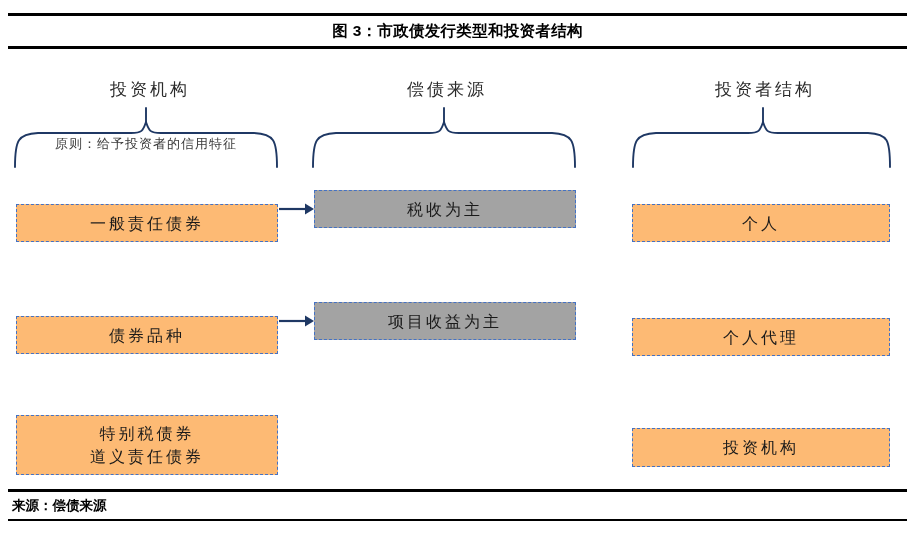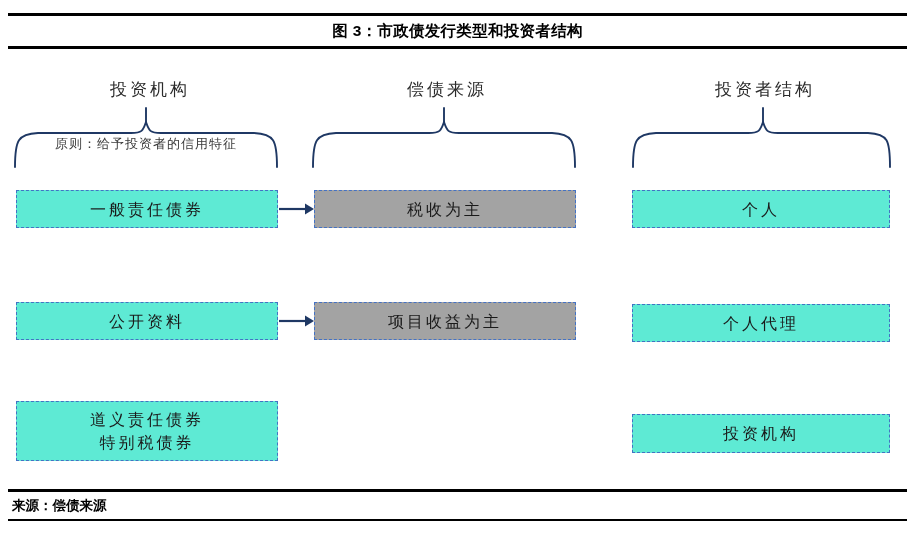--- a/index.html
+++ b/index.html
@@ -86,21 +86,21 @@
     display: flex;
     align-items: center;
     justify-content: center;
     text-align: center;
     font-family: "Liberation Serif", "DejaVu Serif", serif;
     font-size: 16px;
     color: #1a1a1a;
     letter-spacing: 3px;
     line-height: 23px;
   }
-  .fill-gray  { background: #5eead4; }
+  .fill-gray  { background: #fdba74; margin-top: 14px; }
   .fill-white { background: #a3a3a3; }
   .box-label { display: block; }
 
   
   #box-go        { left: 16px;  top: 190px; width: 262px; height: 38px; }
   #box-revenue   { left: 16px;  top: 302px; width: 262px; height: 38px; }
   #box-special   { left: 16px;  top: 401px; width: 262px; height: 60px; }
 
   
   #box-tax       { left: 314px; top: 190px; width: 262px; height: 38px; }
@@ -174,27 +174,27 @@
 <div class="col-header" id="col-header-2">偿债来源</div>
 <div class="col-header" id="col-header-3">投资者结构</div>
 
 <div id="principle-note">原则：给予投资者的信用特征</div>
 
 <div class="flow-box fill-gray" id="box-go">
   <span class="box-label">一般责任债券</span>
 </div>
 
 <div class="flow-box fill-gray" id="box-revenue">
-  <span class="box-label">公开资料</span>
+  <span class="box-label">债券品种</span>
 </div>
 
 <div class="flow-box fill-gray" id="box-special">
   <div>
+    <span class="box-label">特别税债券</span>
     <span class="box-label">道义责任债券</span>
-    <span class="box-label">特别税债券</span>
   </div>
 </div>
 
 <div class="flow-box fill-white" id="box-tax">
   <span class="box-label">税收为主</span>
 </div>
 
 <div class="flow-box fill-white" id="box-project">
   <span class="box-label">项目收益为主</span>
 </div>

